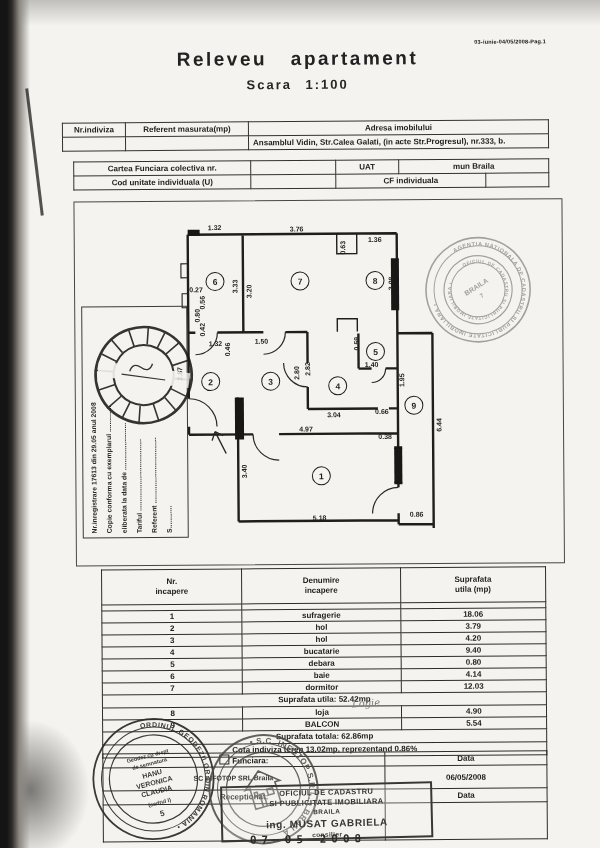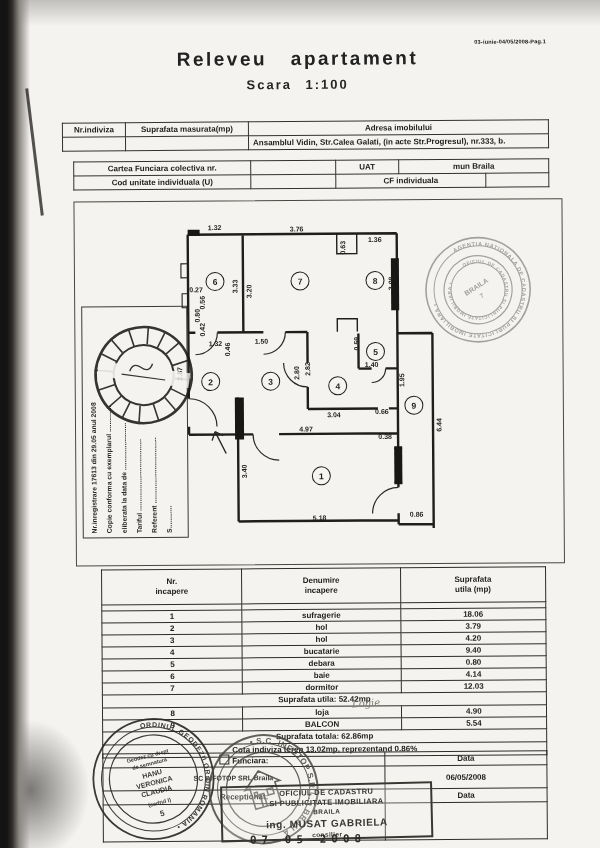--- a/index.html
+++ b/index.html
@@ -88,21 +88,21 @@
   <div id="sheet">
 
     <div class="printcode">03-iunie-04/05/2008-Pag.1</div>
     <div class="title">Releveu apartament</div>
     <div class="subtitle">Scara 1:100</div>
 
     <table id="hdr1" class="hd">
       <tbody>
           <tr>
         <td style="width:58px">Nr.indiviza</td>
-        <td style="width:118px">Suprafata masurata(mp)</td>
+        <td style="width:118px">Referent masurata(mp)</td>
         <td>Adresa imobilului</td>
       </tr>
       <tr>
         <td></td>
         <td></td>
         <td class="addr">Ansamblul Vidin, Str.Calea Galati, (in acte Str.Progresul), nr.333, b.</td>
       </tr>
     </tbody>
       </table>
 

